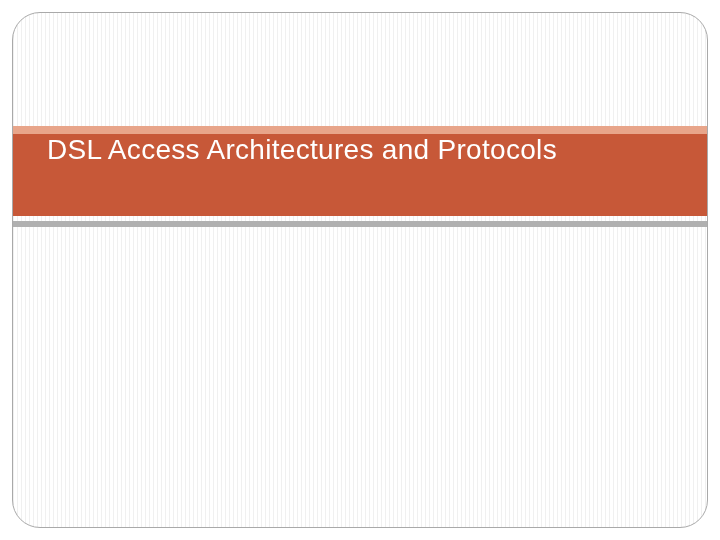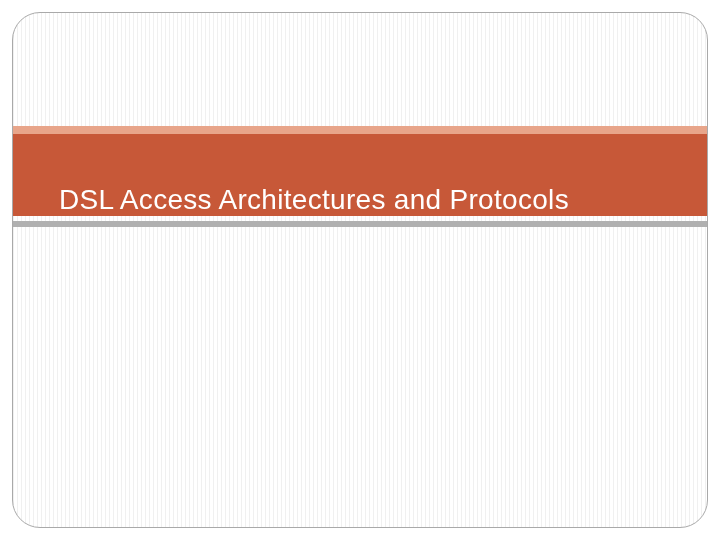--- a/index.html
+++ b/index.html
@@ -41,22 +41,22 @@
       background: #e8a58a;
     }
     .title-band {
       position: absolute;
       top: 121px;
       left: 0;
       right: 0;
       height: 82px;
       background: #c75838;
       display: flex;
-      align-items: flex-end;
-      padding-left: 46px;
+      align-items: flex-start;
+      padding-left: 34px;
     }
     .title-text {
       color: #ffffff;
       font-size: 28px;
       font-weight: 400;
       letter-spacing: 0.3px;
     }
     .bottom-stripe {
       position: absolute;
       top: 208px;

